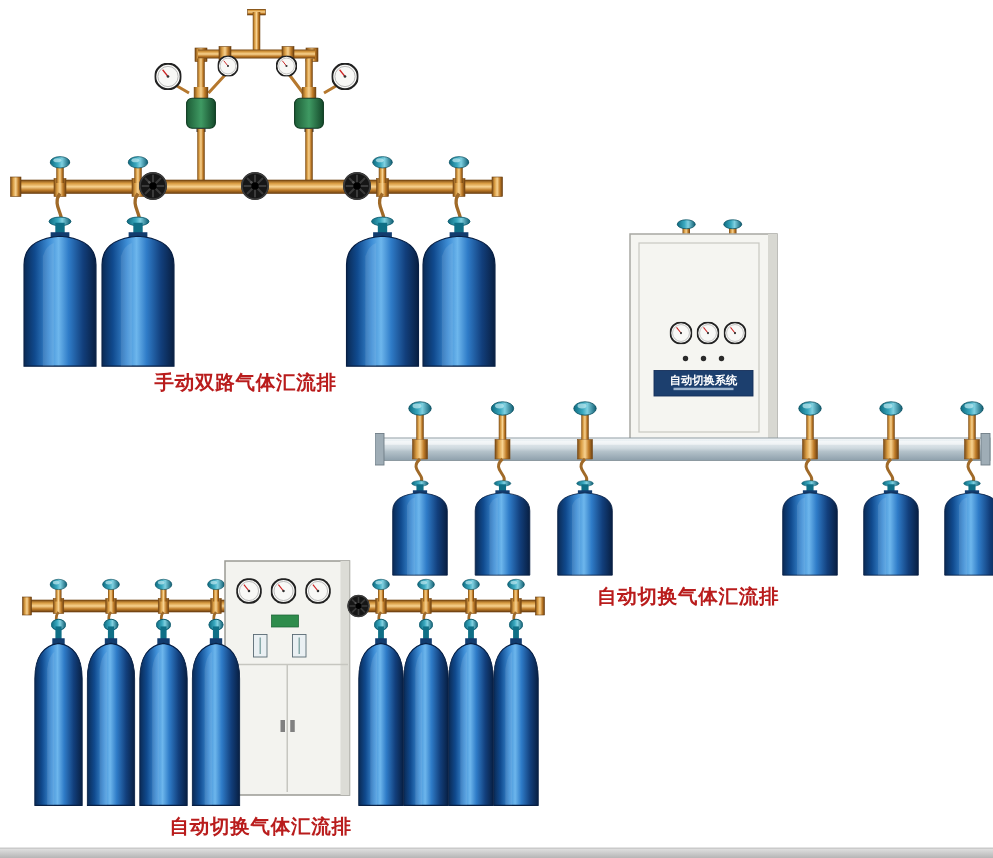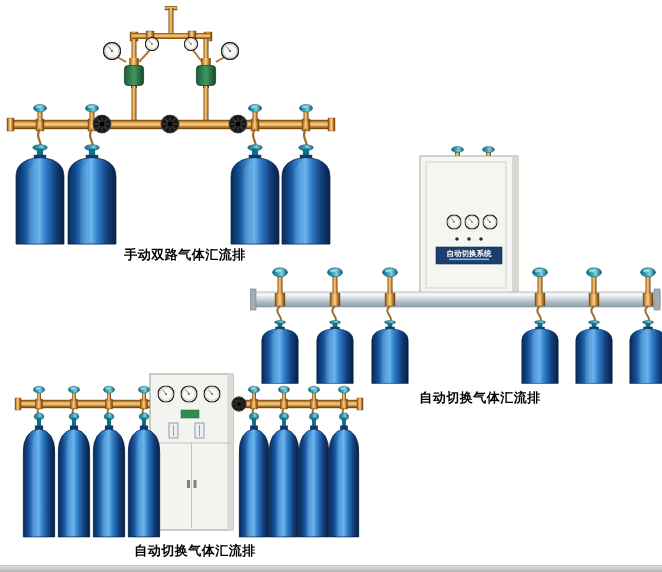--- a/index.html
+++ b/index.html
@@ -4,21 +4,21 @@
 <style>
   * { margin:0; padding:0; box-sizing:border-box; }
   html,body { background:#ffffff; font-family:"Liberation Sans", sans-serif; }
   .stage {
     position:relative; width:662px; height:572px;
     background:#ffffff; overflow:hidden;
   }
   .product-image { position:absolute; }
   .caption {
     position:absolute; font-size:13px; font-weight:bold;
-    color:#000000; text-align:center; letter-spacing:0.5px;
+    color:#b91c1c; text-align:left; letter-spacing:0.5px;
     white-space:nowrap;
   }
   .bottom-strip {
     position:absolute; left:0; bottom:0; width:662px; height:7px;
     background:linear-gradient(#dedede,#b6b6b6);
     border-top:1px solid #cacaca;
   }
   svg text { font-family:"Liberation Sans", sans-serif; }
 </style>
 </head>

